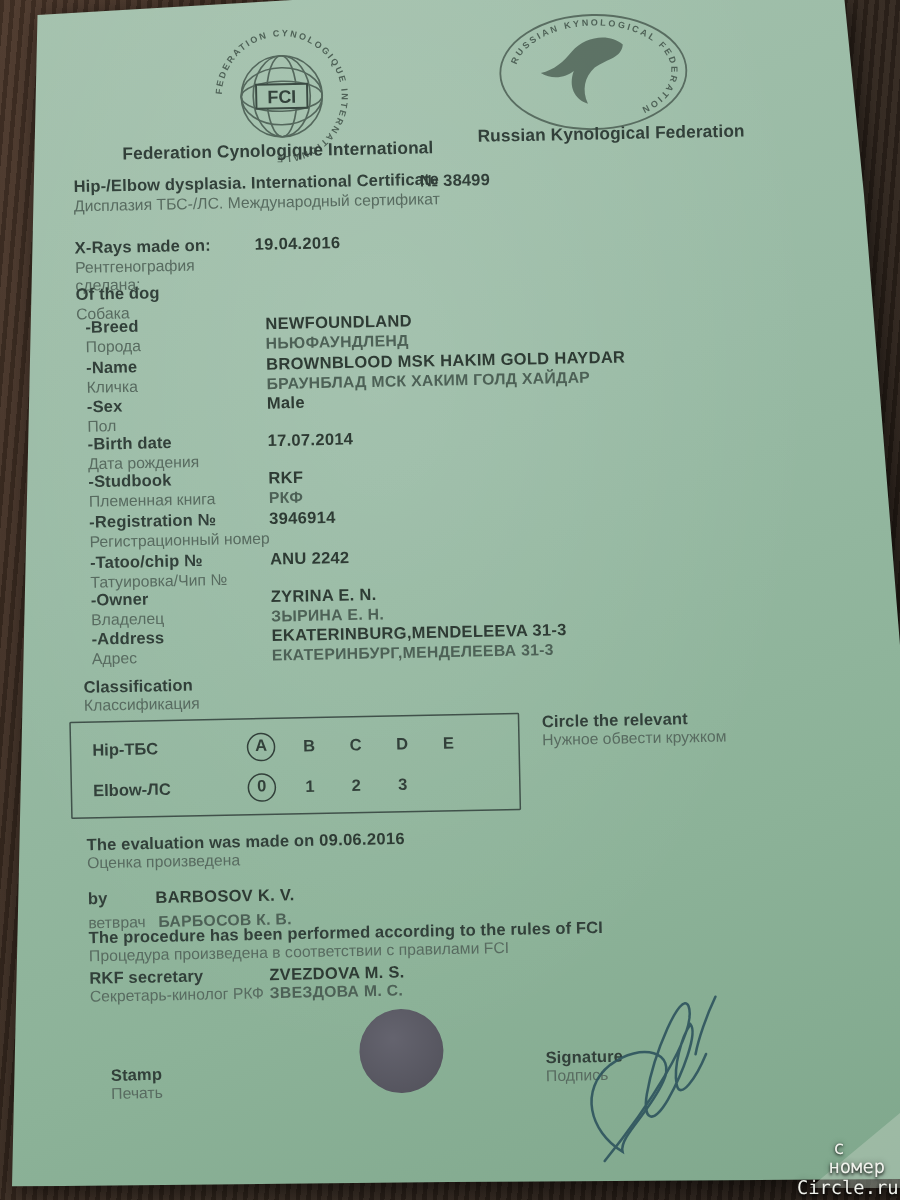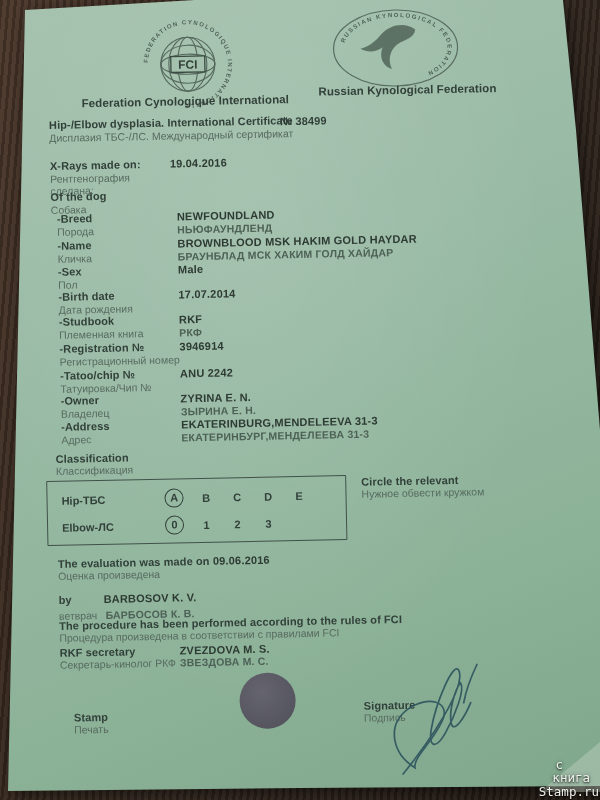--- a/index.html
+++ b/index.html
@@ -261,14 +261,14 @@
       <path d="M40,112 C18,98 12,70 33,54 C54,39 78,46 68,66 C58,87 38,102 40,112 Z"></path>
     </g>
   </svg>
 
 </div>
 </div>
 </div>
 
 <div class="corner-light"></div>
 <div class="wm" style="right:37px;top:757px">с</div>
-<div class="wm" style="right:10px;top:770px">книга</div>
-<div class="wm" style="right:1px;top:784px">Stamp.ru</div>
+<div class="wm" style="right:10px;top:770px">номер</div>
+<div class="wm" style="right:1px;top:784px">Circle.ru</div>
 
 </body></html>

